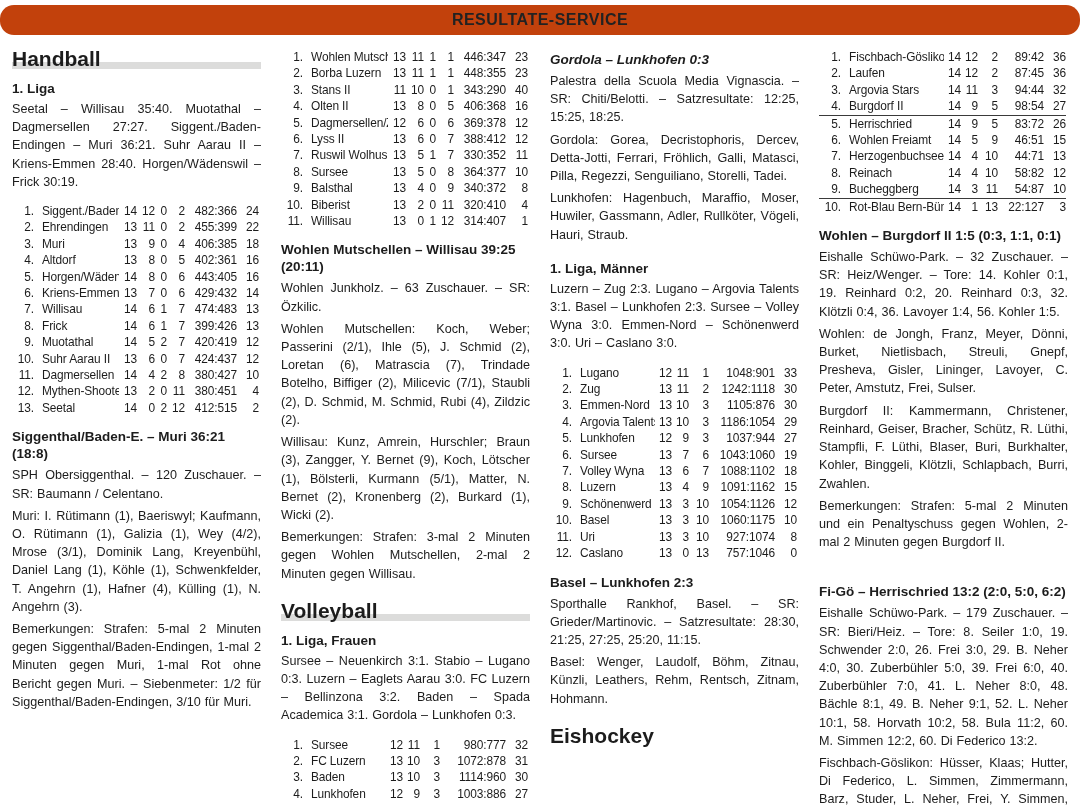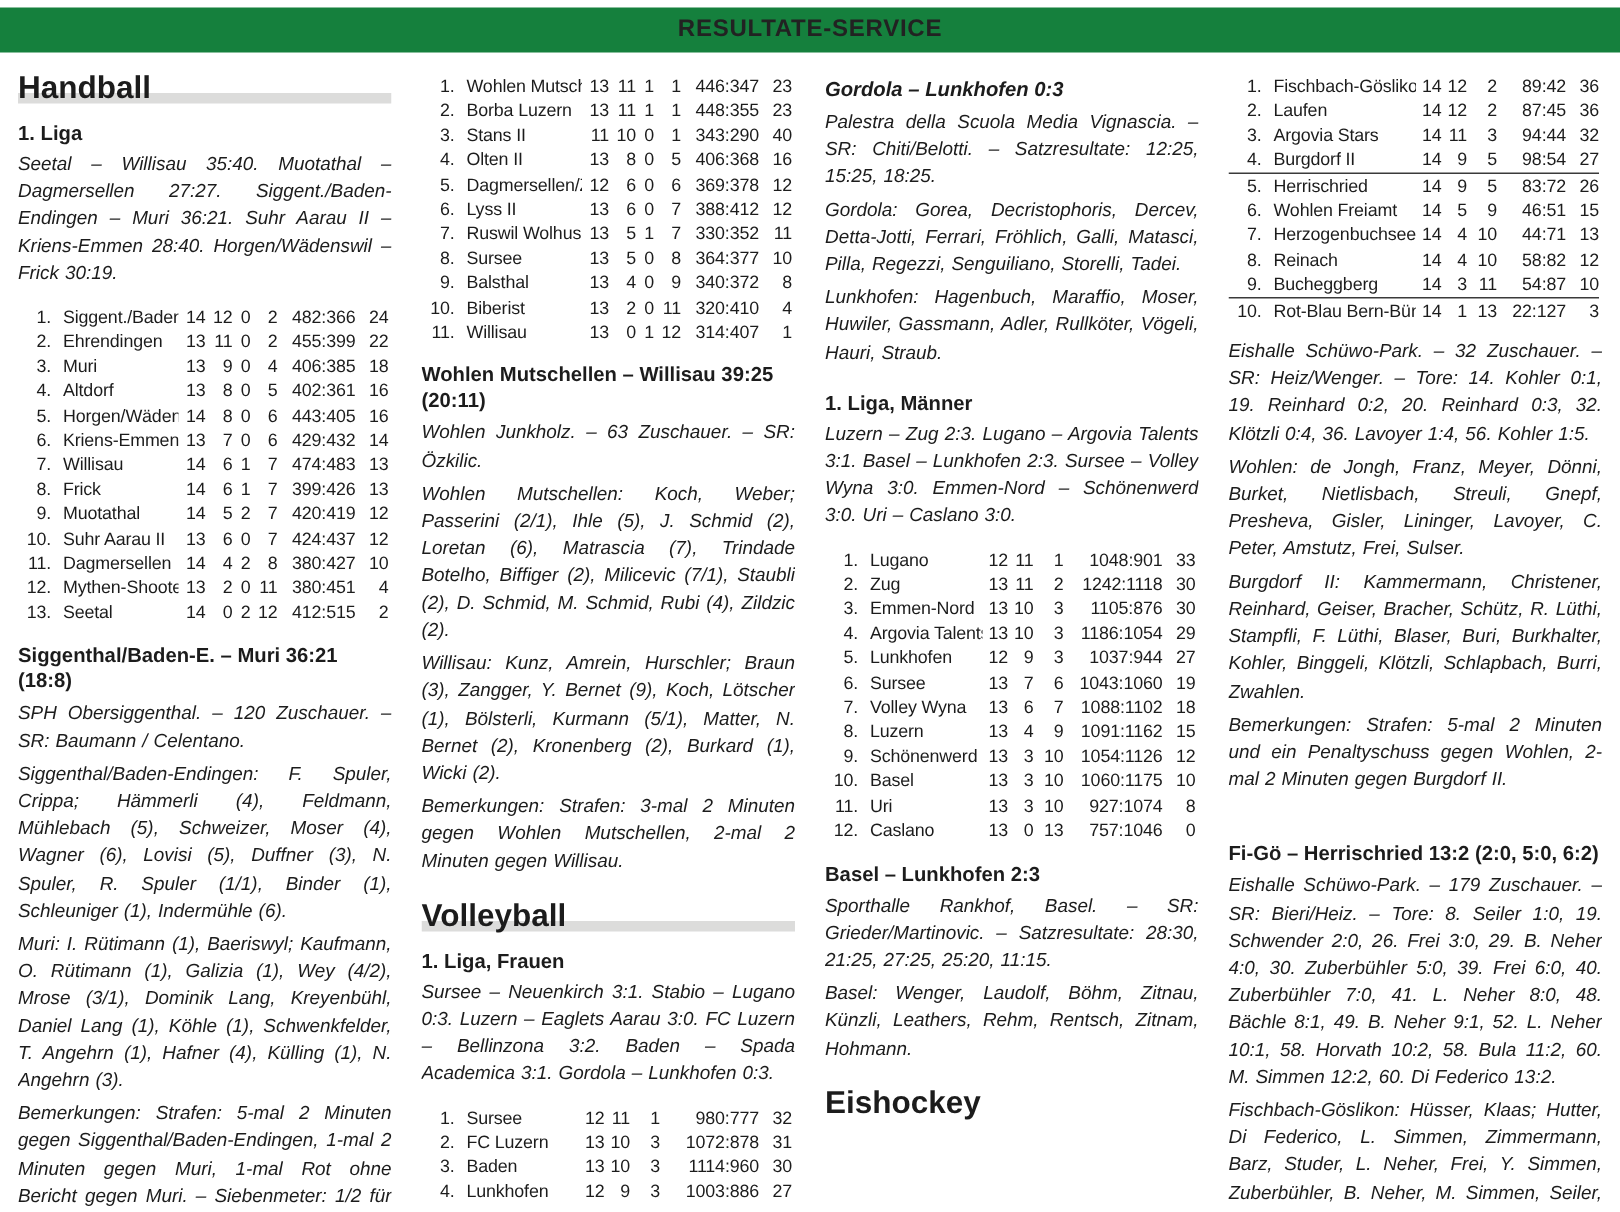--- a/index.html
+++ b/index.html
@@ -3,22 +3,22 @@
 <meta charset="utf-8">
 <style>
   html,body{margin:0;padding:0;background:#ffffff;}
   body{
     width:1080px;height:808px;overflow:hidden;
     font-family:"Liberation Sans","DejaVu Sans",sans-serif;
     color:#1c1c1c;
     -webkit-font-smoothing:antialiased;
   }
   .topbar{
-    margin:5px 0 0 0;height:30px;background:#15803d;
-    display:flex;align-items:center;justify-content:center;
+    margin:5px 0 0 0;height:30px;background:#c2410c;
+    display:flex;align-items:center;justify-content:center;border-radius:14px;
   }
   .topbar h1{
     margin:0;font-size:16px;font-weight:bold;letter-spacing:0.5px;color:#222;
   }
   .cols{
     display:grid;grid-template-columns:repeat(4,1fr);
     column-gap:20px;padding:8px 12px 0 12px;height:762px;
   }
   .col{overflow:hidden;min-width:0;}
   .section-head{
@@ -29,21 +29,21 @@
   }
   .section-head .txt{position:relative;}
   .subhead{
     margin:9px 0 3px 0;font-size:13.5px;font-weight:bold;line-height:17px;
   }
   .match-title{
     margin:12px 0 4px 0;font-size:13.5px;font-weight:bold;line-height:17px;
   }
   p.body{
     margin:2px 0 4px 0;font-size:12.6px;line-height:18.2px;
-    text-align:justify;hyphens:auto;-webkit-hyphens:auto;word-spacing:0.5px;font-style:italic;
+    text-align:justify;hyphens:auto;-webkit-hyphens:auto;word-spacing:0.5px;
   }
   .table{margin:12px 0 10px 0;padding-right:2px;}
   .trow{
     display:flex;align-items:baseline;font-size:11.9px;line-height:16.4px;
     letter-spacing:-0.1px;white-space:nowrap;
   }
   .trow.sep-after{border-bottom:1px solid #3a3a3a;}
   .tc{flex:0 0 auto;text-align:right;}
   .tc.c1{flex:1 1 auto;text-align:left;padding-left:8px;overflow:hidden;min-width:0;}
   .tc.c0{width:22px;}
@@ -199,21 +199,20 @@
             <span class="tc c2">14</span>
             <span class="tc c3">0</span>
             <span class="tc c4">2</span>
             <span class="tc c5">12</span>
             <span class="tc c6">412:515</span>
             <span class="tc c7">2</span>
           </div>
         </div>
       <h4 class="match-title">Siggenthal/Baden-E. – Muri 36:21 (18:8)</h4>
       <p class="body">SPH Obersiggenthal. – 120 Zuschauer. – SR: Baumann / Celentano.</p>
-      <p class="body">Siggenthal/Baden-Endingen: F. Spuler, Crippa; Hämmerli (4), Feldmann, Mühlebach (5), Schweizer, Moser (4), Wagner (6), Lovisi (5), Duffner (3), N. Spuler, R. Spuler (1/1), Binder (1), Schleuniger (1), Indermühle (6).</p>
       <p class="body">Muri: I. Rütimann (1), Baeriswyl; Kaufmann, O. Rütimann (1), Galizia (1), Wey (4/2), Mrose (3/1), Dominik Lang, Kreyenbühl, Daniel Lang (1), Köhle (1), Schwenkfelder, T. Angehrn (1), Hafner (4), Külling (1), N. Angehrn (3).</p>
       <p class="body">Bemerkungen: Strafen: 5-mal 2 Minuten gegen Siggenthal/Baden-Endingen, 1-mal 2 Minuten gegen Muri, 1-mal Rot ohne Bericht gegen Muri. – Siebenmeter: 1/2 für Siggenthal/Baden-Endingen, 3/10 für Muri.</p>
 
     </section>
 
     <section class="col">
       <div class="table t8" style="margin-top:6px;">
           <div class="trow">
             <span class="tc c0">1.</span>
             <span class="tc c1">Wohlen Mutschell.</span>
@@ -592,20 +591,21 @@
           <div class="trow">
             <span class="tc c0">10.</span>
             <span class="tc c1">Rot-Blau Bern-Bümpliz</span>
             <span class="tc c2">14</span>
             <span class="tc c3">1</span>
             <span class="tc c4">13</span>
             <span class="tc c5">22:127</span>
             <span class="tc c6">3</span>
           </div>
         </div>
+      <h4 class="match-title">Wohlen – Burgdorf II 1:5 (0:3, 1:1, 0:1)</h4>
       <p class="body">Eishalle Schüwo-Park. – 32 Zuschauer. – SR: Heiz/Wenger. – Tore: 14. Kohler 0:1, 19. Reinhard 0:2, 20. Reinhard 0:3, 32. Klötzli 0:4, 36. Lavoyer 1:4, 56. Kohler 1:5.</p>
       <p class="body">Wohlen: de Jongh, Franz, Meyer, Dönni, Burket, Nietlisbach, Streuli, Gnepf, Presheva, Gisler, Lininger, Lavoyer, C. Peter, Amstutz, Frei, Sulser.</p>
       <p class="body">Burgdorf II: Kammermann, Christener, Reinhard, Geiser, Bracher, Schütz, R. Lüthi, Stampfli, F. Lüthi, Blaser, Buri, Burkhalter, Kohler, Binggeli, Klötzli, Schlapbach, Burri, Zwahlen.</p>
       <p class="body">Bemerkungen: Strafen: 5-mal 2 Minuten und ein Penaltyschuss gegen Wohlen, 2-mal 2 Minuten gegen Burgdorf II.</p>
       <h4 class="match-title" style="margin-top:32px;">Fi-Gö – Herrischried 13:2 (2:0, 5:0, 6:2)</h4>
       <p class="body">Eishalle Schüwo-Park. – 179 Zuschauer. – SR: Bieri/Heiz. – Tore: 8. Seiler 1:0, 19. Schwender 2:0, 26. Frei 3:0, 29. B. Neher 4:0, 30. Zuberbühler 5:0, 39. Frei 6:0, 40. Zuberbühler 7:0, 41. L. Neher 8:0, 48. Bächle 8:1, 49. B. Neher 9:1, 52. L. Neher 10:1, 58. Horvath 10:2, 58. Bula 11:2, 60. M. Simmen 12:2, 60. Di Federico 13:2.</p>
       <p class="body">Fischbach-Göslikon: Hüsser, Klaas; Hutter, Di Federico, L. Simmen, Zimmermann, Barz, Studer, L. Neher, Frei, Y. Simmen, Zuberbühler, B. Neher, M. Simmen, Seiler, Schwender, Bula, Gisin, Hartmeier.</p>
 
     </section>
 

